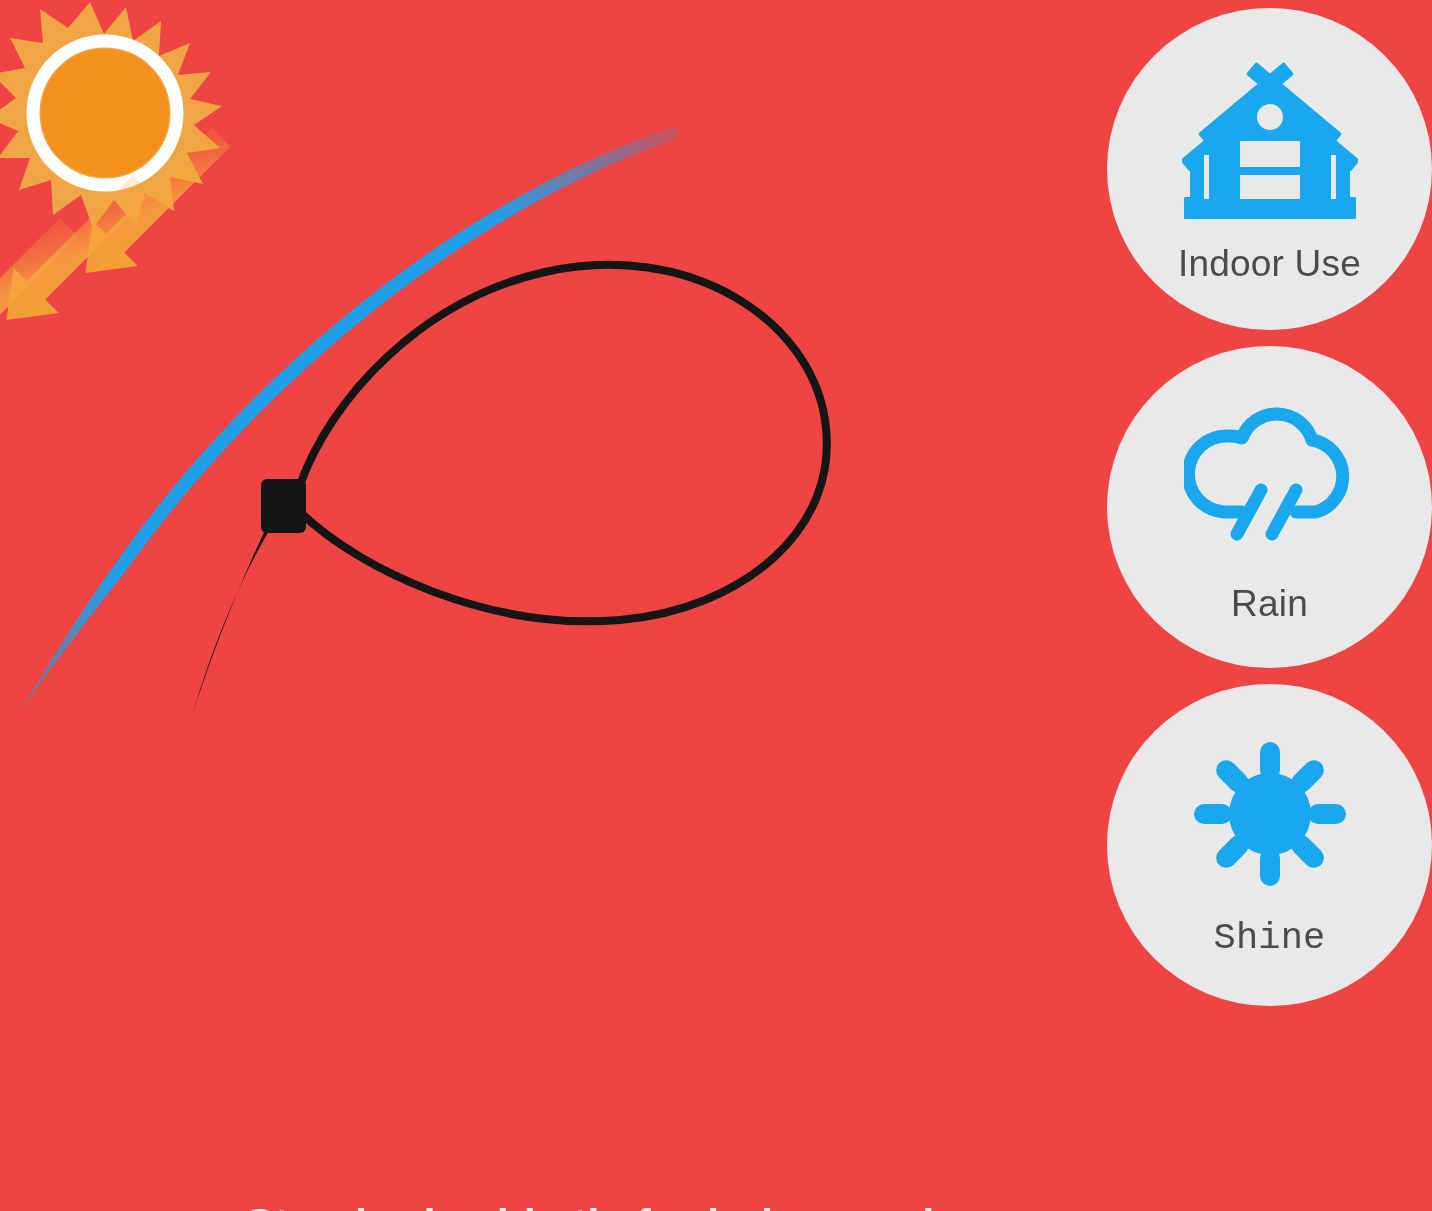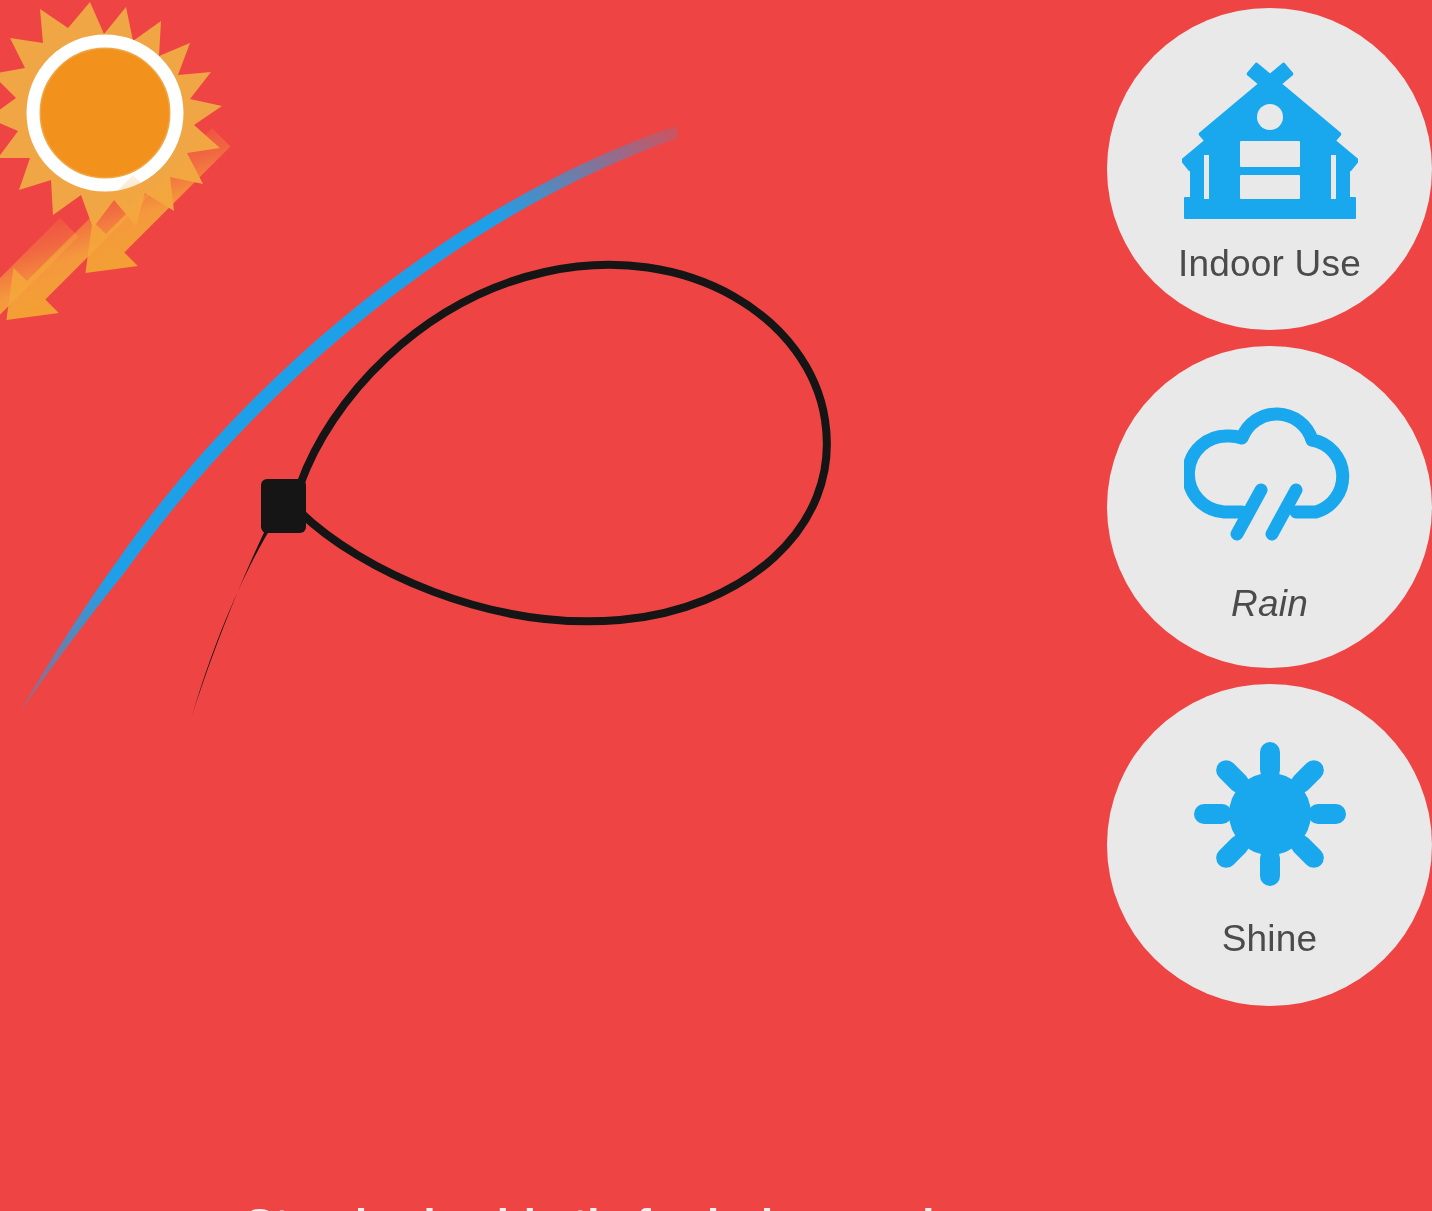--- a/index.html
+++ b/index.html
@@ -63,23 +63,23 @@
     letter-spacing: 0.2px;
     line-height: 1;
     margin-top: 12px;
     white-space: nowrap;
   }
 
   
   #circle-indoor .feature-icon { margin-top: 6px; }
   #circle-indoor .feature-label { margin-top: 22px; }
   #circle-rain .feature-icon { margin-top: 2px; }
-  #circle-rain .feature-label { margin-top: 30px; font-style: italic; }
+  #circle-rain .feature-label { margin-top: 30px; }
   #circle-shine .feature-icon { margin-top: 0px; }
-  #circle-shine .feature-label { margin-top: 26px; }
+  #circle-shine .feature-label { margin-top: 26px; font-family: Liberation Mono, monospace; }
 
   
   #headline {
     position: absolute;
     left: 80px;
     top: 1016px;
     width: 1000px;
   }
   .headline-line {
     font-family: "Liberation Sans Narrow", "Liberation Sans", sans-serif;

